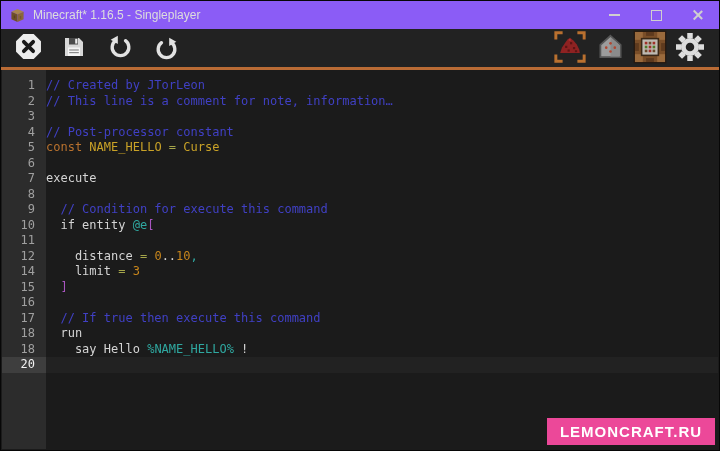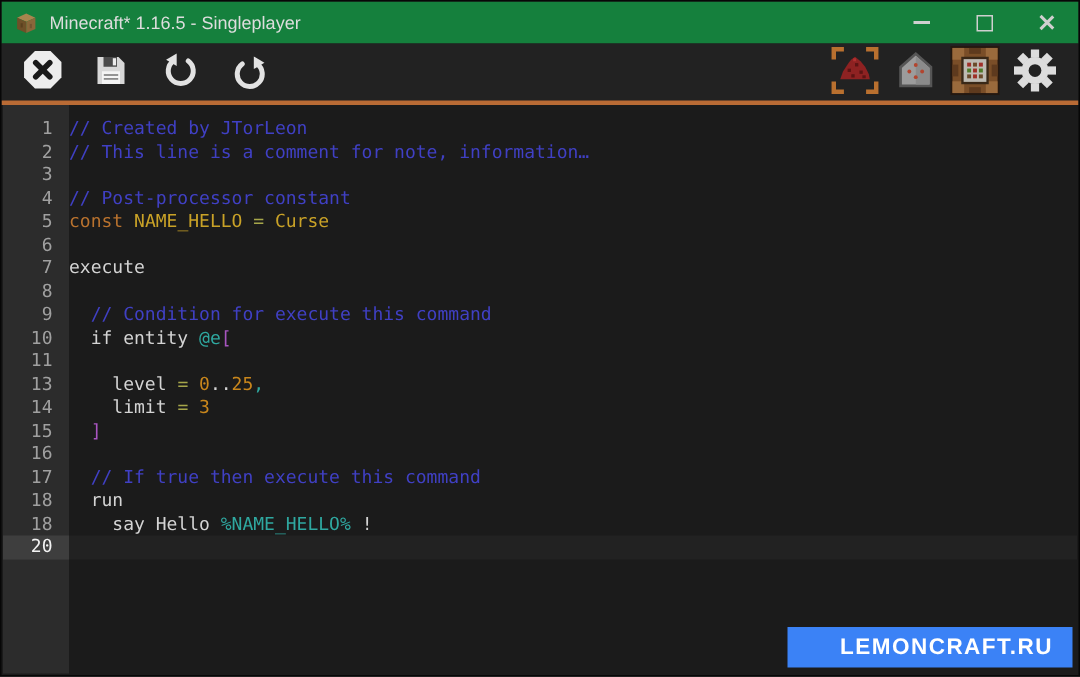--- a/index.html
+++ b/index.html
@@ -40,21 +40,21 @@
   
   .watermark{position:absolute;right:4px;bottom:5px;width:168px;height:27px;
              display:flex;align-items:center;justify-content:center;
              color:#ffffff;font:bold 15px "Liberation Sans",sans-serif;letter-spacing:1px;}
 </style>
 </head>
 <body>
 
 <div class="window">
 
-  <div class="titlebar" style="background: #15803d;">
+  <div class="titlebar" style="background: #8b5cf6;">
     <span class="app-icon">
       <svg width="15" height="15" viewBox="0 0 16 16">
         <polygon points="8,1 14.5,4 8,7 1.5,4" fill="#a8854e"></polygon>
         <polygon points="1.5,4 8,7 8,15 1.5,12" fill="#6e5028"></polygon>
         <polygon points="14.5,4 8,7 8,15 14.5,12" fill="#8a673a"></polygon>
         <rect x="4" y="8" width="1.5" height="3" fill="#5a401f"></rect>
         <rect x="10.5" y="8.5" width="1.5" height="3" fill="#745530"></rect>
       </svg>
     </span>
     <span class="title-text">Minecraft* 1.16.5 - Singleplayer</span>
@@ -243,22 +243,22 @@
           <span class="code"><span style="color: rgb(64, 64, 196);">  // Condition for execute this command</span></span>
         </div>
         <div class="line">
           <span class="ln">10</span>
           <span class="code"><span style="color: rgb(212, 212, 212);">  if entity </span><span style="color: rgb(47, 168, 160);">@e</span><span style="color: rgb(168, 85, 192);">[</span></span>
         </div>
         <div class="line">
           <span class="ln">11</span>
         </div>
         <div class="line">
-          <span class="ln">13</span>
-          <span class="code"><span style="color: rgb(212, 212, 212);">    level </span><span style="color: rgb(166, 166, 74);">=</span><span style="color: rgb(212, 212, 212);"> </span><span style="color: rgb(200, 134, 28);">0</span><span style="color: rgb(212, 212, 212);">..</span><span style="color: rgb(200, 134, 28);">25</span><span style="color: rgb(47, 168, 160);">,</span></span>
+          <span class="ln">12</span>
+          <span class="code"><span style="color: rgb(212, 212, 212);">    distance </span><span style="color: rgb(166, 166, 74);">=</span><span style="color: rgb(212, 212, 212);"> </span><span style="color: rgb(200, 134, 28);">0</span><span style="color: rgb(212, 212, 212);">..</span><span style="color: rgb(200, 134, 28);">10</span><span style="color: rgb(47, 168, 160);">,</span></span>
         </div>
         <div class="line">
           <span class="ln">14</span>
           <span class="code"><span style="color: rgb(212, 212, 212);">    limit </span><span style="color: rgb(166, 166, 74);">=</span><span style="color: rgb(212, 212, 212);"> </span><span style="color: rgb(200, 134, 28);">3</span></span>
         </div>
         <div class="line">
           <span class="ln">15</span>
           <span class="code"><span style="color: rgb(168, 85, 192);">  ]</span></span>
         </div>
         <div class="line">
@@ -277,15 +277,15 @@
           <span class="ln">18</span>
           <span class="code"><span style="color: rgb(212, 212, 212);">    say Hello </span><span style="color: rgb(47, 168, 160);">%NAME_HELLO%</span><span style="color: rgb(212, 212, 212);"> !</span></span>
         </div>
         <div class="line active">
           <span class="ln">20</span>
           <span class="code"></span>
         </div>
       </div>
   </div>
 
-  <div class="watermark" style="background: #3b82f6; padding-left: 22px;">LEMONCRAFT.RU</div>
+  <div class="watermark" style="background: #ec4899;">LEMONCRAFT.RU</div>
 
 </div>
 
 </body></html>

